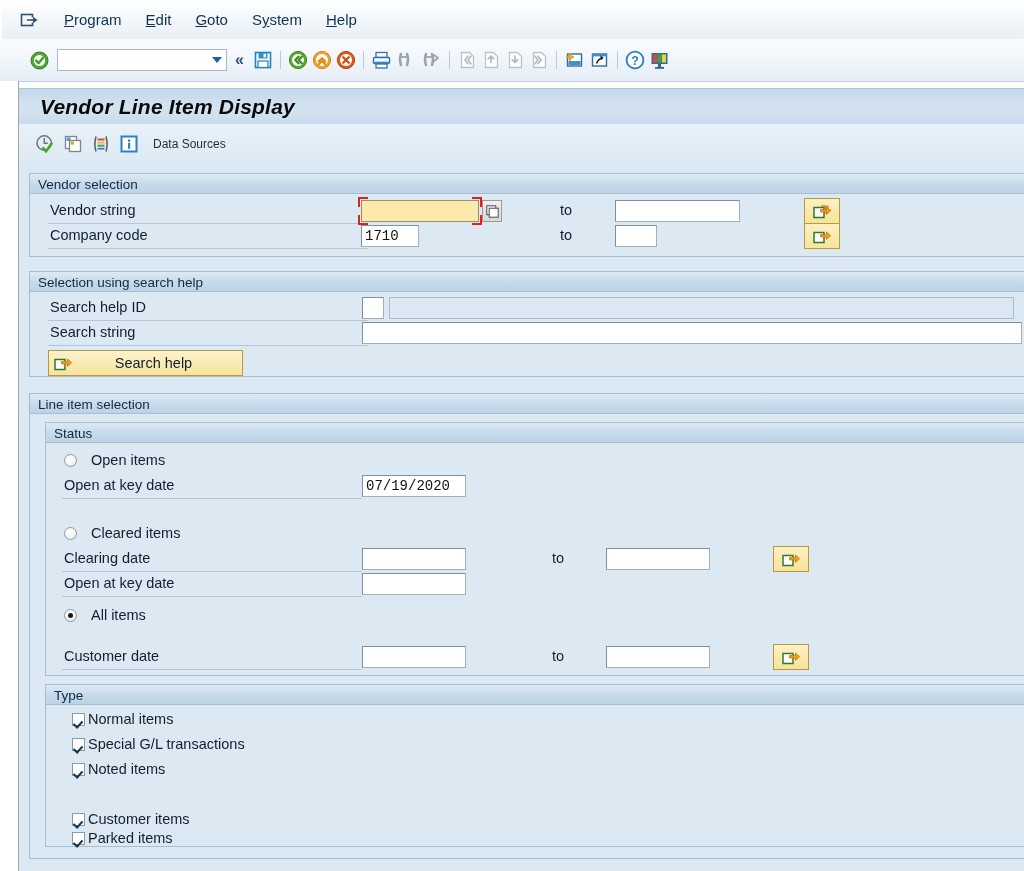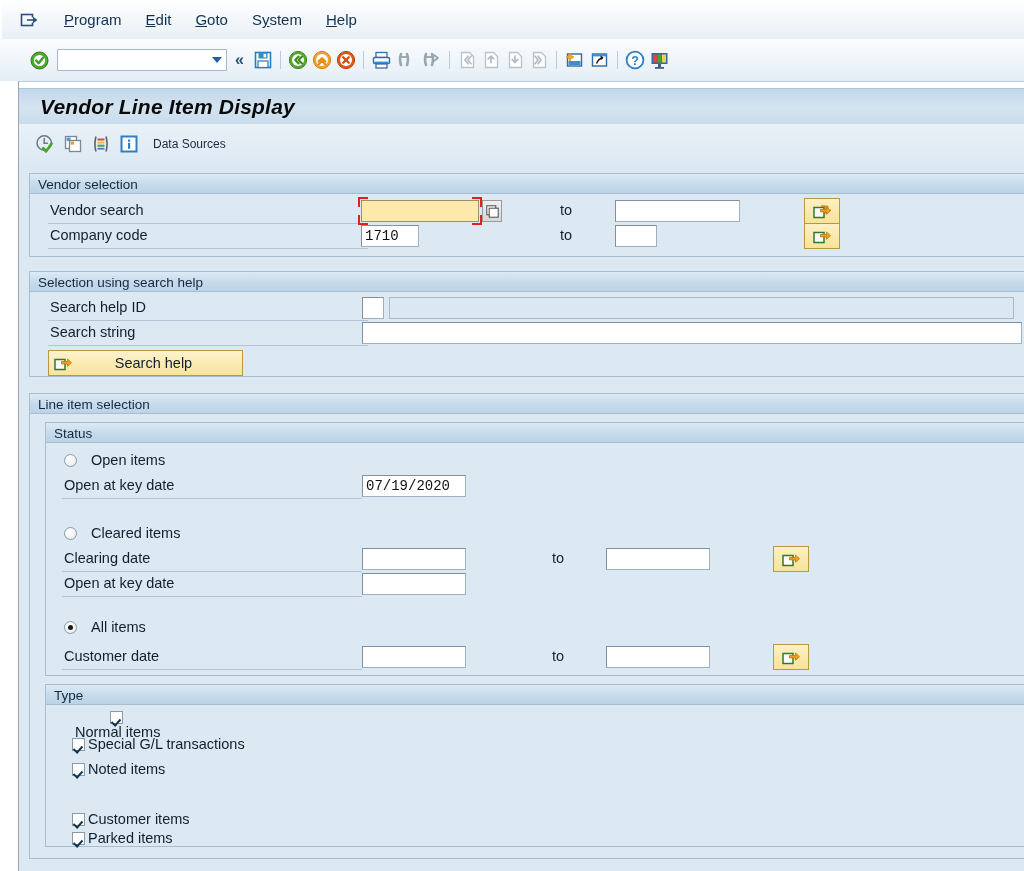--- a/index.html
+++ b/index.html
@@ -360,21 +360,21 @@
     <span class="at-label">Data Sources</span>
   </div>
 
   <div class="content">
     <div class="screen-bg"></div>
 
     <div class="group" style="left:10px; top:9px; width:1010px; height:84px;">
       <div class="group-hdr">Vendor selection</div>
       <div class="group-body" style="height:61px;">
 
-        <span class="row-label" style="left:20px; top:8px;">Vendor search</span>
+        <span class="row-label" style="left:20px; top:8px;">Vendor string</span>
         <span class="underline" style="left:18px; top:29px; width:320px;"></span>
 
         <div class="focus-wrap" style="left:328px; top:3px; width:124px; height:28px;">
           <input class="fld" style="width: 118px; border: 1px solid rgb(154, 143, 109); outline: none; font-family: &quot;Liberation Mono&quot;, monospace; font-size: 14px; padding: 0px 3px;" value="">
           <span class="corner c-tl"></span>
           <span class="corner c-tr"></span>
           <span class="corner c-bl"></span>
           <span class="corner c-br"></span>
         </div>
         <span class="matchcode" style="left:452px; top:6px;">
@@ -464,42 +464,42 @@
               <svg width="19" height="16" viewBox="0 0 19 16">
                 <rect x="1" y="4.5" width="10" height="10" fill="#ffffff" stroke="#2f7a2f" stroke-width="1.5"></rect>
                 <path d="M7.5 6.5 h6 v-2.4 l4 3.6 l-4 3.6 v-2.4 h-6 Z" fill="#f0a020" stroke="#c87d10" stroke-width="0.9"></path>
               </svg>
             </span>
 
             <span class="row-label" style="left:18px; top:132px;">Open at key date</span>
             <span class="underline" style="left:16px; top:153px; width:300px;"></span>
             <input class="inp" style="left: 316px; top: 130px; width: 104px;" value="">
 
-            <div class="radio-row" style="left:18px; top:176px;">
+            <div class="radio-row" style="left:18px; top:164px;">
               <span class="radio on"></span>
               <span class="lbl">All items</span>
             </div>
             <span class="row-label" style="left:18px; top:205px;">Customer date</span>
             <span class="underline" style="left:16px; top:226px; width:300px;"></span>
             <input class="inp" style="left: 316px; top: 203px; width: 104px;" value="">
             <span class="to-label" style="left:506px; top:205px;">to</span>
             <input class="inp" style="left: 560px; top: 203px; width: 104px;" value="">
             <span class="msbtn" style="left:727px; top:201px;">
               <svg width="19" height="16" viewBox="0 0 19 16">
                 <rect x="1" y="4.5" width="10" height="10" fill="#ffffff" stroke="#2f7a2f" stroke-width="1.5"></rect>
                 <path d="M7.5 6.5 h6 v-2.4 l4 3.6 l-4 3.6 v-2.4 h-6 Z" fill="#f0a020" stroke="#c87d10" stroke-width="0.9"></path>
               </svg>
             </span>
           </div>
         </div>
 
         <div class="group" style="left:15px; top:270px; width:1000px; height:163px;">
           <div class="group-hdr">Type</div>
           <div class="group-body" style="height:140px;">
-            <div class="check-row" style="left:26px; top:6px;flex-direction:column;">
+            <div class="check-row" style="left:26px; top:6px;">
               <span class="chk on"></span>
               <span class="lbl">Normal items</span>
             </div>
             <div class="check-row" style="left:26px; top:31px;">
               <span class="chk on"></span>
               <span class="lbl">Special G/L transactions</span>
             </div>
             <div class="check-row" style="left:26px; top:56px;">
               <span class="chk on"></span>
               <span class="lbl">Noted items</span>

